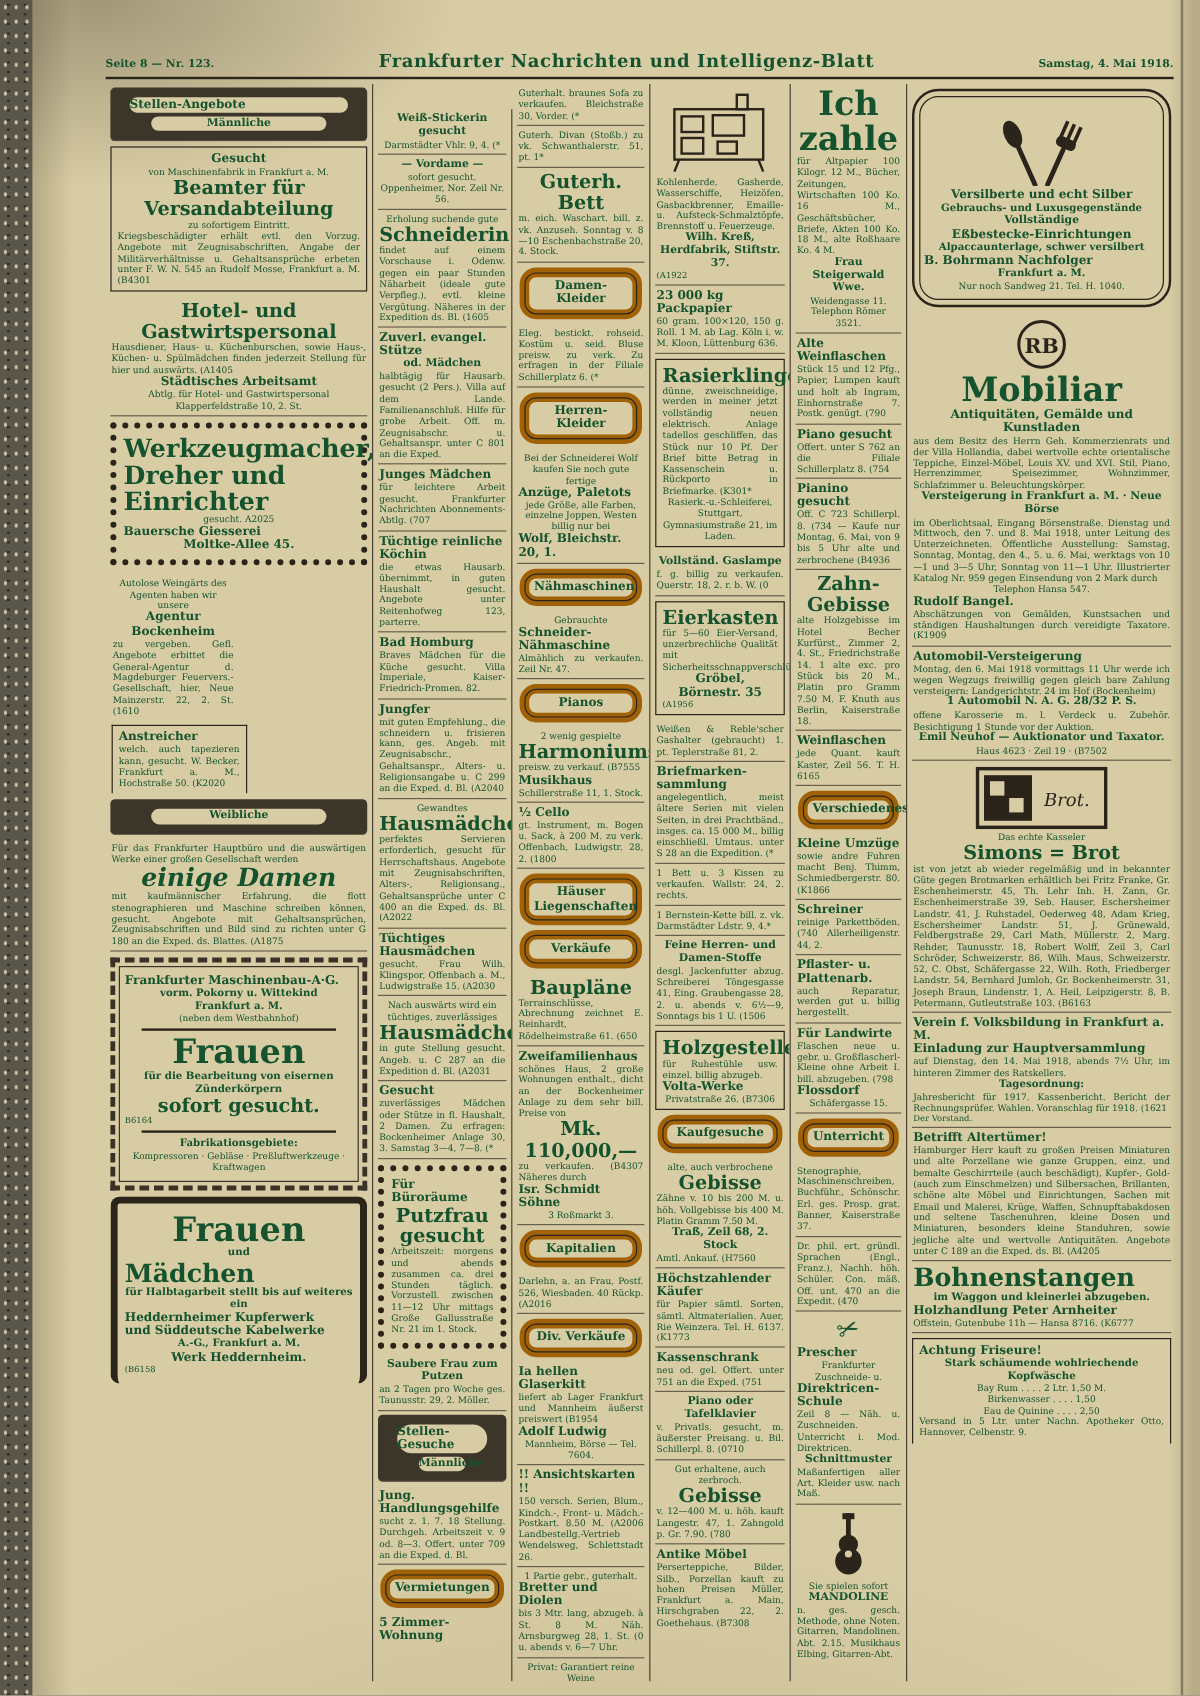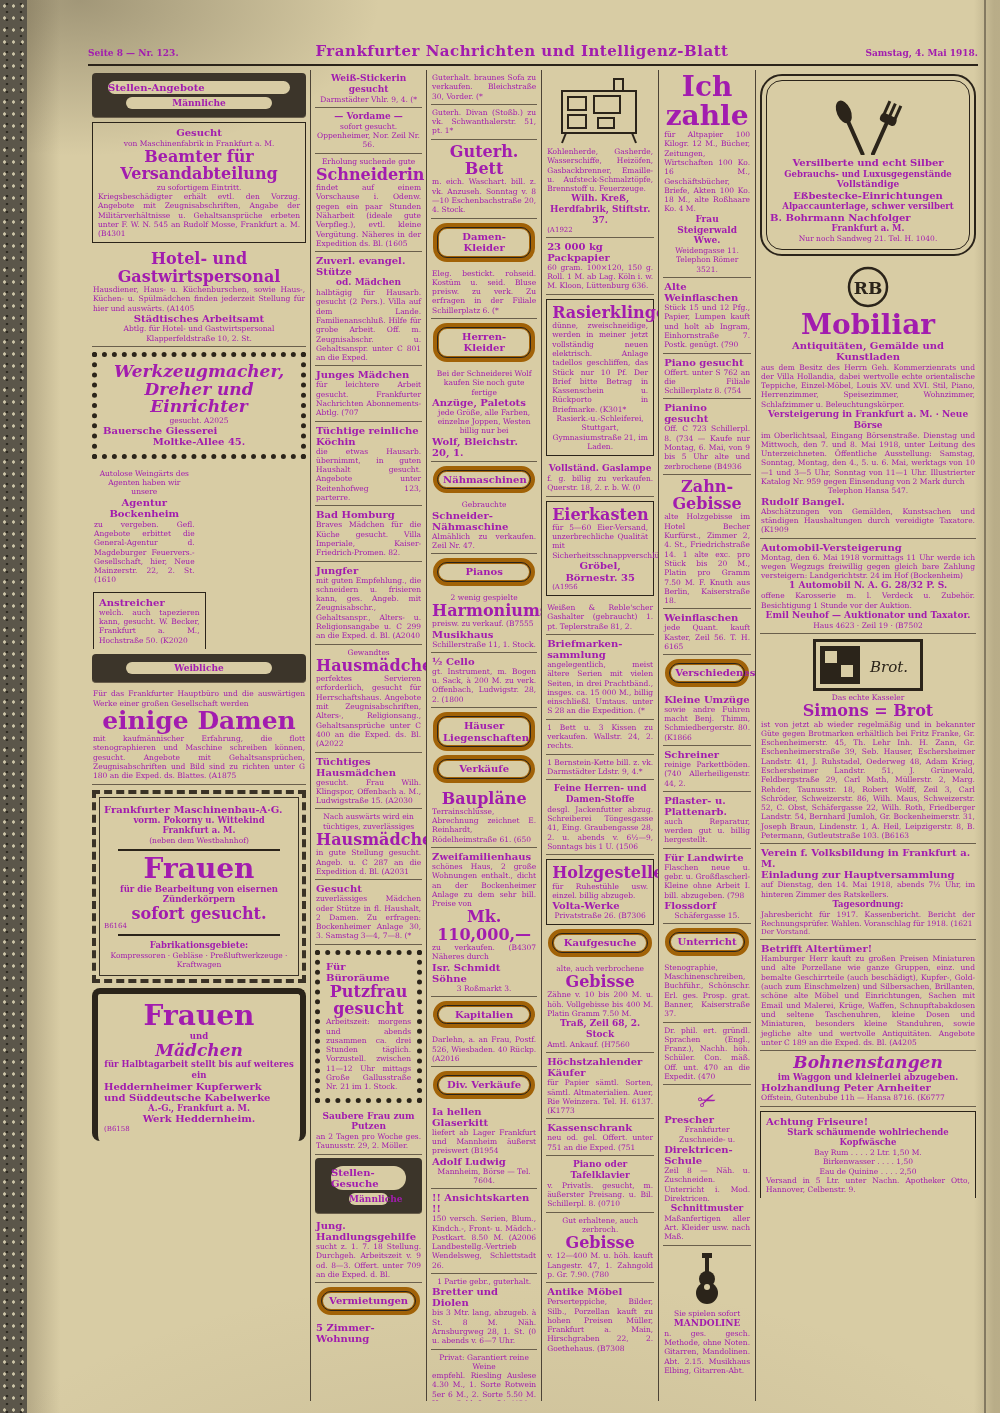--- a/index.html
+++ b/index.html
@@ -1,17 +1,17 @@
 <!DOCTYPE html>
 <html><head>
 <meta charset="utf-8">
 <style>
   html,body{margin:0;padding:0;background:#8a8578;}
   #page{position:relative;width:1000px;height:1413px;background:#d8cca4;overflow:hidden;
-        font-family:"DejaVu Serif","Liberation Serif",serif;color:#a21caf;}
+        font-family:"DejaVu Serif","Liberation Serif",serif;color:#14532d;}
   
   #page::before{content:"";position:absolute;inset:0;pointer-events:none;
     background:
       radial-gradient(ellipse 500px 260px at 8% 0%, rgba(60,52,38,.35), transparent 60%),
       radial-gradient(ellipse 900px 500px at 50% 115%, rgba(120,104,70,.18), transparent 70%),
       linear-gradient(90deg, rgba(90,78,56,.25) 0 30px, rgba(0,0,0,0) 60px),
       linear-gradient(270deg, rgba(104,92,64,.28) 0 6px, rgba(0,0,0,0) 26px);}
   #binding{position:absolute;left:0;top:0;width:27px;height:100%;background-color:#5b564a;
     background-image:radial-gradient(#cdc5a8 1px, transparent 1.6px),radial-gradient(#2d2a21 1.3px, transparent 1.8px);
     background-size:9px 12px,14px 8px;}
@@ -20,44 +20,44 @@
   
   #masthead{position:absolute;left:88px;right:22px;top:42px;height:22px;
     display:flex;align-items:baseline;justify-content:space-between;border-bottom:2.5px solid #2b241a;}
   #masthead .side{font-size:9px;font-weight:bold;}
   #masthead .center{font-size:15px;font-weight:bold;letter-spacing:.5px;}
 
   
   #cols{position:absolute;left:88px;right:20px;top:70px;bottom:12px;display:flex;}
   .col{overflow:hidden;padding:0 4px;border-right:1px solid #4c4336;}
   .col:last-child{border-right:none;}
-  .c1{width:224px;} .c2{width:112px;} .c3{width:111px;} .c4{width:113px;} .c5{width:92px;} .c6{width:226px;}
+  .c1{width:224px;} .c2{width:112px;margin-top:21px;} .c3{width:111px;} .c4{width:113px;} .c5{width:92px;} .c6{width:226px;}
 
   .ad{padding:3px 1px;border-bottom:1px solid #6a5f4c;}
   .ad:last-child{border-bottom:none;}
   .ad.half{display:inline-block;vertical-align:top;width:47%;border-bottom:none;margin:2px 1px;}
 
   
   .box-s{border:1.6px solid #2b241a;padding:4px 5px;margin:4px 0;}
   .box-dot{border:5px dotted #2b241a;padding:6px;margin:5px 0;}
   .box-orn{border:4px dashed #3a3226;outline:1.5px solid #3a3226;outline-offset:-8px;padding:10px 8px;margin:5px 0;}
   .box-th{border:6px solid #2b241a;border-radius:8px;padding:8px 6px;margin:5px 0;}
-  .box-p{border:6px solid #a16207;border-radius:14px;padding:2px 4px;margin:4px 2px;
+  .box-p{border:8px solid #a16207;border-radius:14px;padding:2px 4px;margin:4px 2px;
          outline:1px solid #2b241a;outline-offset:-5px;}
   .box-rr{border:2.5px solid #2b241a;border-radius:22px;padding:11px 8px;margin:4px 0;
           outline:1px solid #2b241a;outline-offset:-7px;}
   .box-dk{background:#3c352a;padding:5px 4px;border-radius:4px;margin:3px 0;}
   .box-dk .t-h2,.box-dk .t-h3{background:#d8cca4;border-radius:16px;margin:3px 12px;padding:1px 0;}
   .box-dk .t-h3{margin:3px 30px;font-size:9px;}
 
   
   .t-xl{font-size:28px;font-weight:bold;text-align:center;line-height:1.02;}
-  .t-xl2{font-size:17px;font-weight:bold;text-align:center;line-height:1.04;font-style:italic;}
+  .t-xl2{font-size:21px;font-weight:bold;line-height:1.04;}
   .t-h1{font-size:16px;font-weight:bold;text-align:center;line-height:1.08;}
-  .t-h1i{font-size:25px;font-weight:bold;text-align:center;line-height:1.05;}
+  .t-h1i{font-size:21px;font-weight:bold;font-style:italic;text-align:center;line-height:1.05;}
   .t-h2{font-size:10px;font-weight:bold;text-align:left;line-height:1.1;}
   .t-h3{font-size:10px;font-weight:bold;text-align:center;line-height:1.15;}
   .t-h4{font-size:9px;font-weight:bold;text-align:center;line-height:1.2;}
   .t-b{font-size:7.5px;text-align:justify;line-height:1.24;}
   .t-bc{font-size:7.5px;text-align:center;line-height:1.24;}
   .t-bb{font-size:8.5px;font-weight:bold;text-align:center;line-height:1.25;}
   .t-sig{font-size:7px;}
   .t-hr{border-top:2px solid #2b241a;margin:4px 14px;}
 
   .icon{text-align:center;margin:2px 0;}

